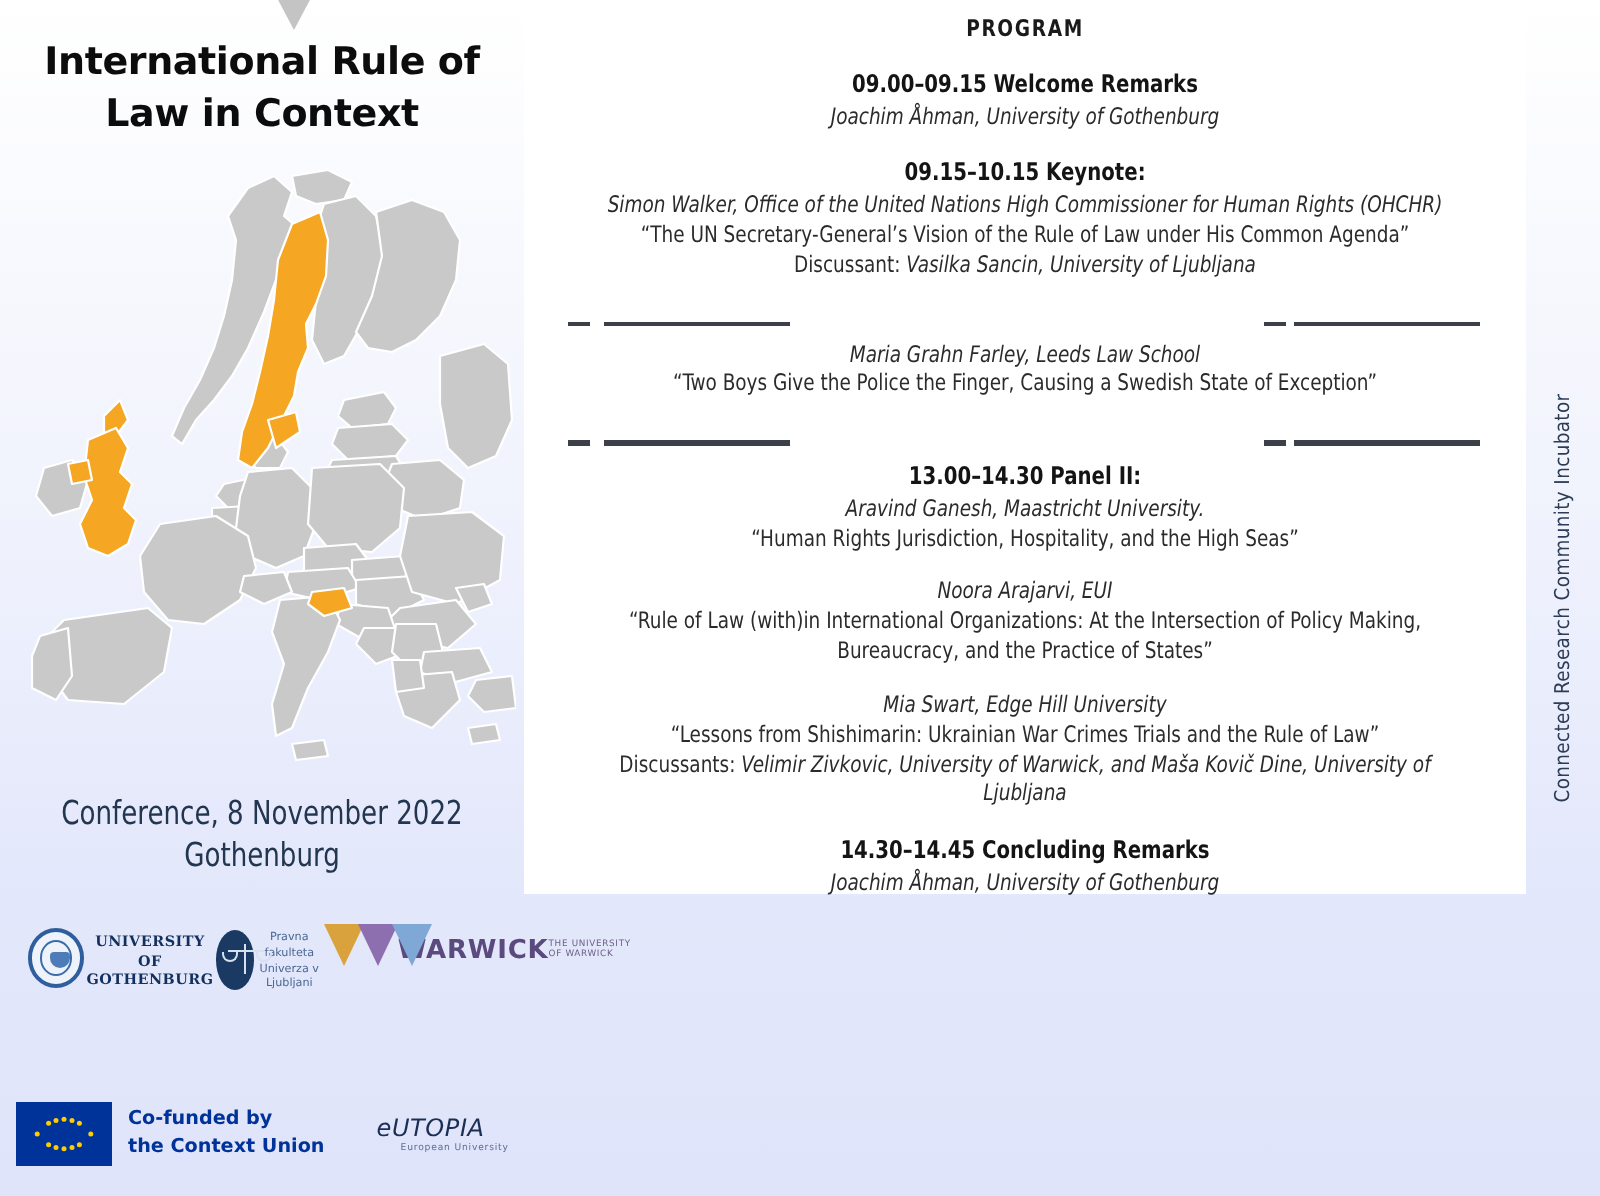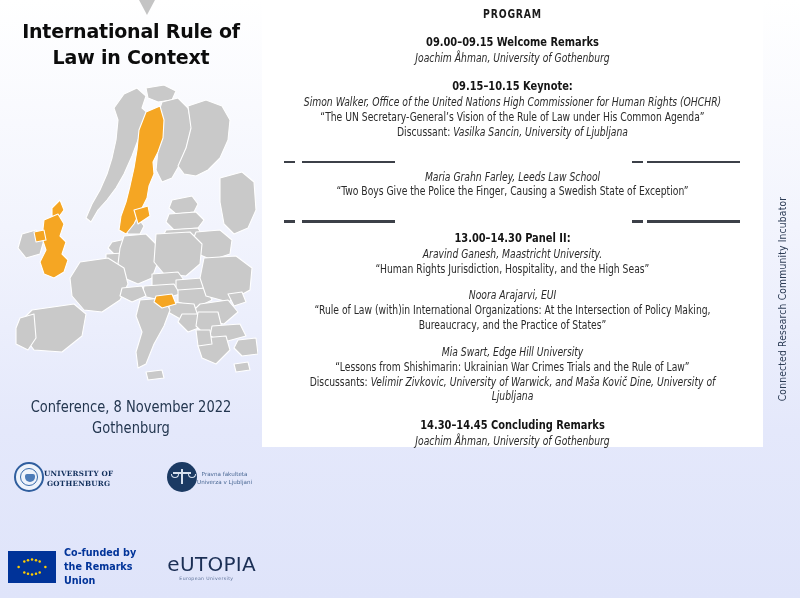--- a/index.html
+++ b/index.html
@@ -210,24 +210,25 @@
     white-space: pre-line;
   }
   .eutopia {
     margin-left: 26px;
     display: flex;
     flex-direction: column;
     align-items: flex-start;
   }
   .eutopia-word {
     font-family: "DejaVu Sans", sans-serif;
-    font-size: 20px;
+    font-size: 12px;
     letter-spacing: 0.3px;
     color: #1b2f55;
     line-height: 1;
+    font-style: italic;
   }
   .eutopia-sub {
     font-family: "DejaVu Sans", sans-serif;
     font-size: 4.6px;
     letter-spacing: 0.4px;
     color: #5a6f96;
     margin-top: 2px;
     margin-left: 12px;
   }
 
@@ -439,20 +440,29 @@
         <div class="seal-lj">
           <div class="scale-post"></div>
           <div class="scale-beam"></div>
           <div class="pan l"></div>
           <div class="pan r"></div>
         </div>
         <div class="lj-label">Pravna fakulteta
 Univerza v Ljubljani</div>
       </div>
 
+      <div class="logo-item">
+        <div class="warwick-mark">
+          <span class="tri a"></span>
+            <span class="tri b"></span>
+            <span class="tri c"></span>
+        </div>
+        <div class="warwick-word">WARWICK</div>
+        <div class="warwick-sub">THE UNIVERSITY OF WARWICK</div>
+      </div>
 
     </div>
 
     <div id="funder-row">
 
       <div class="eu-flag">
         <svg width="48" height="32" viewBox="0 0 48 32" xmlns="http://www.w3.org/2000/svg">
           <g fill="#FFCC00">
             <circle cx="24" cy="8.6" r="1.25"></circle>
             <circle cx="31.7" cy="10.6" r="1.25"></circle>
@@ -463,21 +473,21 @@
             <circle cx="10.6" cy="16" r="1.25"></circle>
             <circle cx="16.3" cy="10.6" r="1.25"></circle>
             <circle cx="20" cy="9.2" r="1.25"></circle>
             <circle cx="28" cy="9.2" r="1.25"></circle>
             <circle cx="20" cy="22.8" r="1.25"></circle>
             <circle cx="28" cy="22.8" r="1.25"></circle>
           </g>
         </svg>
       </div>
       <div class="eu-text">Co-funded by
-the Remarks Union</div>
+the Context Union</div>
 
       <div class="eutopia">
         <div class="eutopia-word">eUTOPIA</div>
         <div class="eutopia-sub">European University</div>
       </div>
 
     </div>
 
   </div>
 

